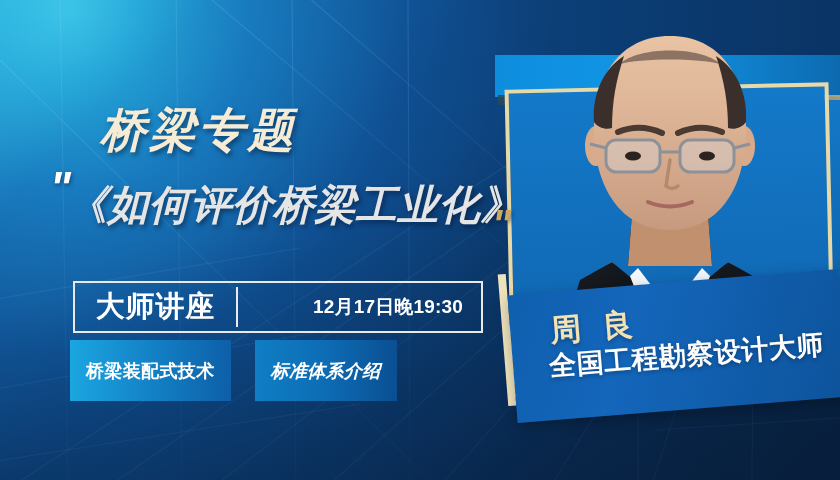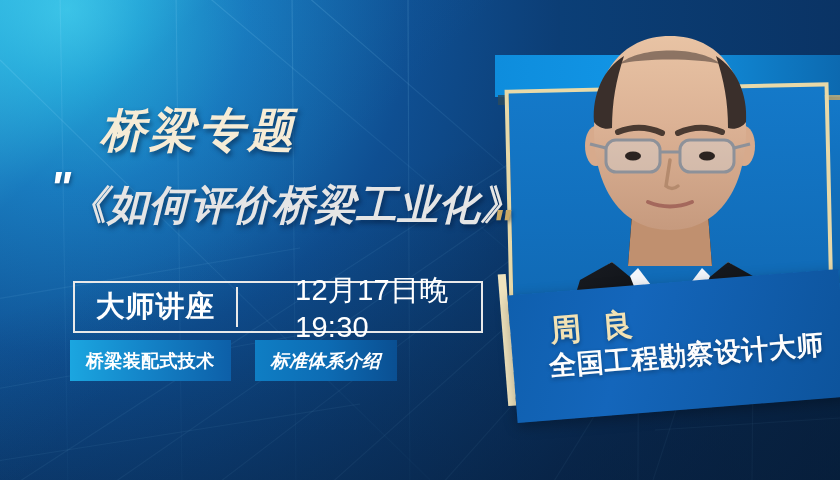--- a/index.html
+++ b/index.html
@@ -117,27 +117,27 @@
     border:2px solid #e9e9e9;
     display:flex;align-items:center;gap:40px;
   }
   .ib-left{
     width:161px;display:flex;align-items:center;justify-content:center;
     font-size:29px;font-weight:bold;color:#ffffff;letter-spacing:.03em;
     border-right:2px solid #e9e9e9;
   }
   .ib-right{
     flex:1;display:flex;align-items:center;justify-content:center;
-    font-size:29px;font-weight:normal;color:#ffffff;letter-spacing:.01em;padding-left:17px;
+    font-size:19px;font-weight:bold;color:#ffffff;letter-spacing:.01em;padding-left:17px;
   }
 
   
   .tagrow{position:absolute;left:70px;top:340px;display:flex;gap:24px;}
   .tag{
-    height:33px;padding:4px 16px;
+    height:33px;padding:14px 16px;
     display:flex;align-items:center;justify-content:center;
     font-size:18px;font-weight:bold;color:#ffffff;letter-spacing:.02em;
     background:linear-gradient(90deg,#1ba6e0 0%,#1485c9 45%,#0d5fa8 100%);
   }
   .tag2{
     background:linear-gradient(90deg,#0f7ec4 0%,#0d6cb4 50%,#0a4f92 100%);
     font-style:italic;
   }
 </style>
 </head>

